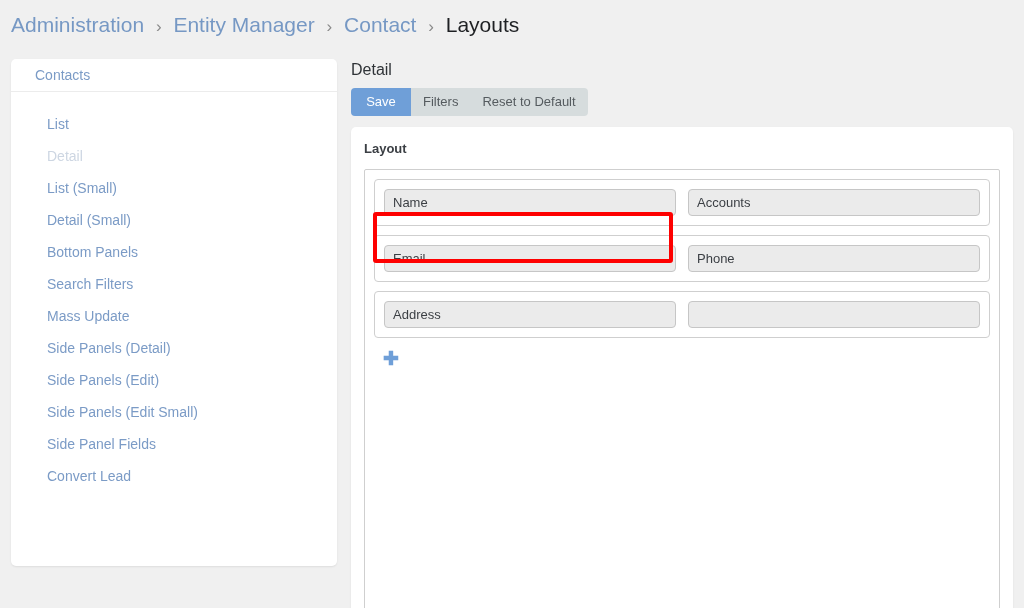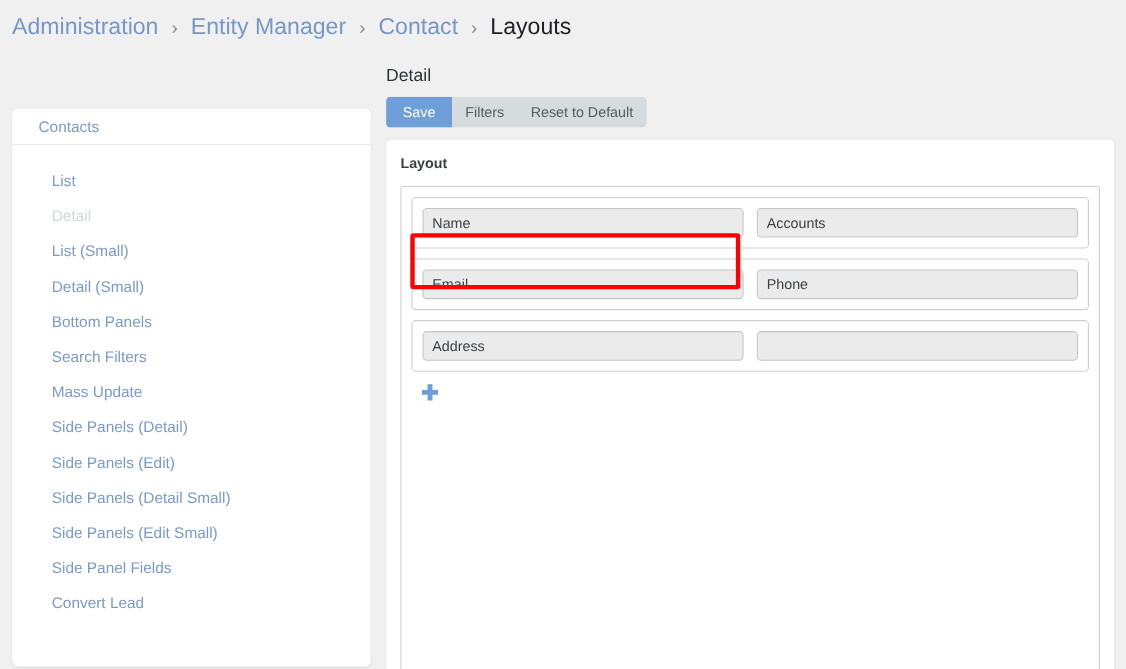--- a/index.html
+++ b/index.html
@@ -33,21 +33,21 @@
   .card {
     position: absolute;
     background: #ffffff;
     border-radius: 5px;
     box-shadow: 0 1px 2px rgba(0,0,0,0.08);
   }
 
   
   #sidebar-card {
     left: 11px; top: 59px;
-    width: 326px; height: 507px; margin-top: 40px;
+    width: 326px; height: 507px;
   }
   .sidebar-header {
     height: 33px;
     line-height: 33px;
     padding-left: 24px;
     font-size: 14px;
     color: #7b9bc6;
     border-bottom: 1px solid #ececec;
   }
   .sidebar-list {
@@ -201,21 +201,20 @@
   <div class="sidebar-list" id="sidebar-list">
       <div class="sidebar-item">List</div>
       <div class="sidebar-item disabled">Detail</div>
       <div class="sidebar-item">List (Small)</div>
       <div class="sidebar-item">Detail (Small)</div>
       <div class="sidebar-item">Bottom Panels</div>
       <div class="sidebar-item">Search Filters</div>
       <div class="sidebar-item">Mass Update</div>
       <div class="sidebar-item">Side Panels (Detail)</div>
       <div class="sidebar-item">Side Panels (Edit)</div>
-      <div class="sidebar-item">Side Panels (Detail Small)</div>
       <div class="sidebar-item">Side Panels (Edit Small)</div>
       <div class="sidebar-item">Side Panel Fields</div>
       <div class="sidebar-item">Convert Lead</div>
     </div>
 </div>
 
 <div class="detail-title">Detail</div>
 
 <div class="btn-group">
   <button class="btn btn-primary">Save</button>

